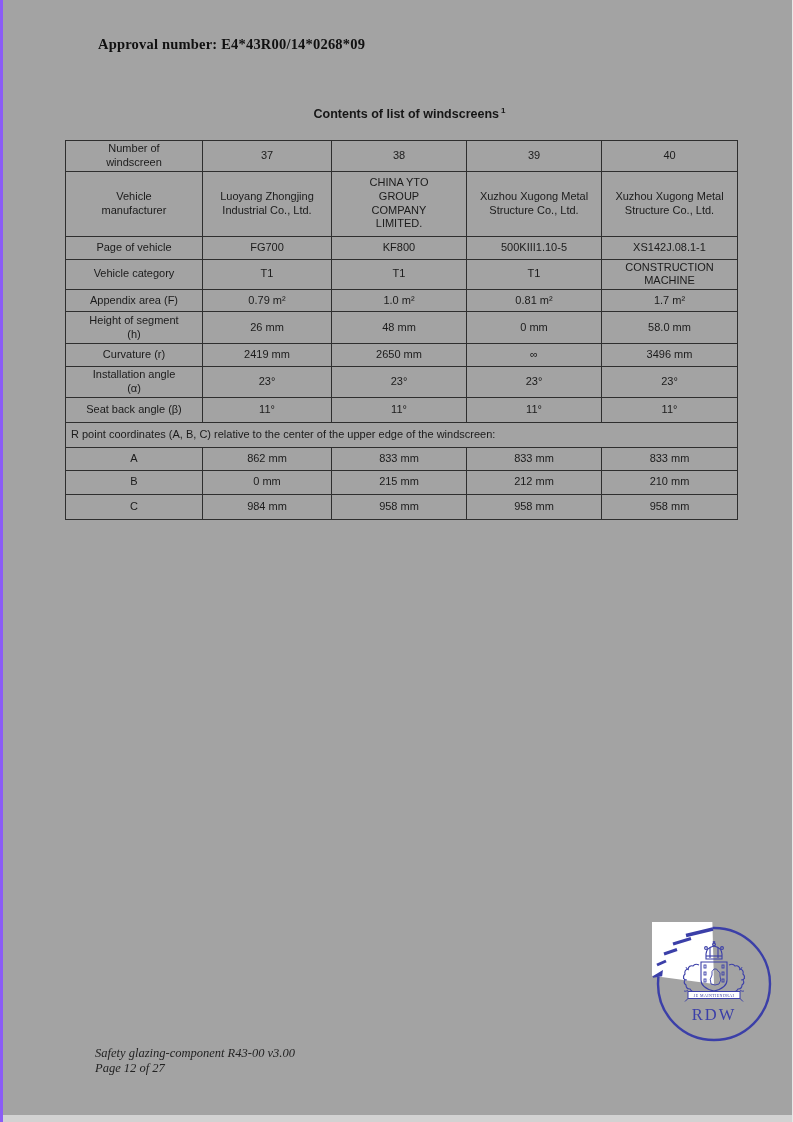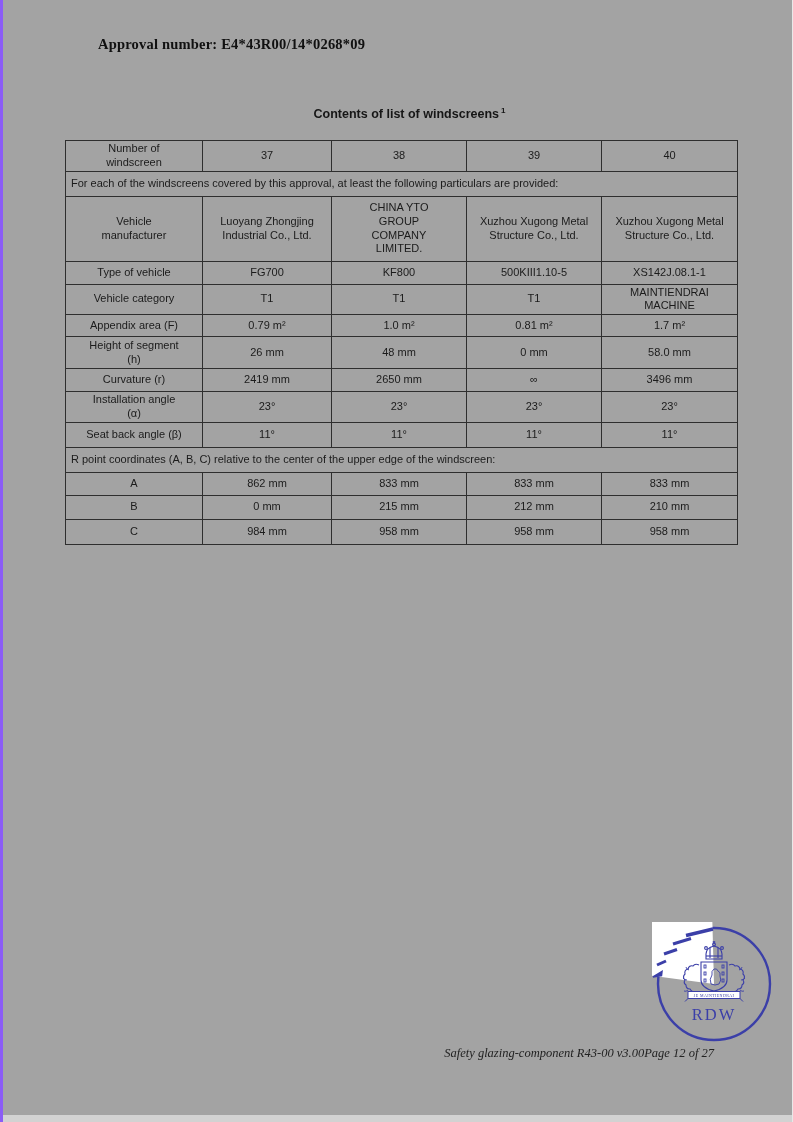--- a/index.html
+++ b/index.html
@@ -29,21 +29,21 @@
   }
   table.windscreens td {
     border:1px solid #2e2e2e; font-size:11px; line-height:1.25;
     text-align:center; vertical-align:middle; padding:1px 3px;
     color:#1b1b1b; white-space:pre-line; overflow:hidden;
   }
   table.windscreens td.span-row { text-align:left; padding-left:5px; white-space:normal; }
   .footer {
     position:absolute; top:1046px; left:92px; right:78px;
     display:flex; justify-content:flex-end;
-    font-family:"Liberation Serif", serif; font-style:italic; font-size:12.5px; color:#222;
+    font-family:"Liberation Serif", serif; font-style:italic; font-size:12.5px; color:#222;flex-direction:column;
   }
   .stamp { position:absolute; left:649px; top:922px; width:124px; height:124px; }
   .edge-bottom { position:absolute; left:0; bottom:0; width:100%; height:7px; background:#d2d2d2; }
 </style>
 </head>
 <body>
 
 <div class="page">
 
   <div class="approval">Approval number: E4*43R00/14*0268*09</div>
@@ -62,47 +62,44 @@
     </colgroup>
     <tbody>
         <tr style="height:28px">
       <td>Number of
 windscreen</td>
       <td>37</td>
       <td>38</td>
       <td>39</td>
       <td>40</td>
     </tr>
-    <tr style="height:25px">
-      <td class="span-row" colspan="5">For each of the windscreens covered by this approval, at least the following particulars are provided:</td>
-    </tr>
     <tr style="height:65px">
       <td>Vehicle
 manufacturer</td>
       <td>Luoyang Zhongjing Industrial Co., Ltd.</td>
       <td>CHINA YTO
 GROUP
 COMPANY
 LIMITED.</td>
       <td>Xuzhou Xugong Metal Structure Co., Ltd.</td>
       <td>Xuzhou Xugong Metal Structure Co., Ltd.</td>
     </tr>
     <tr style="height:23px">
-      <td>Type of vehicle</td>
+      <td>Page of vehicle</td>
       <td>FG700</td>
       <td>KF800</td>
       <td>500KIII1.10-5</td>
       <td>XS142J.08.1-1</td>
     </tr>
     <tr style="height:30px">
       <td>Vehicle category</td>
       <td>T1</td>
       <td>T1</td>
       <td>T1</td>
-      <td>MAINTIENDRAI MACHINE</td>
+      <td>CONSTRUCTION MACHINE</td>
     </tr>
     <tr style="height:22px">
       <td>Appendix area (F)</td>
       <td>0.79 m²</td>
       <td>1.0 m²</td>
       <td>0.81 m²</td>
       <td>1.7 m²</td>
     </tr>
     <tr style="height:32px">
       <td>Height of segment

